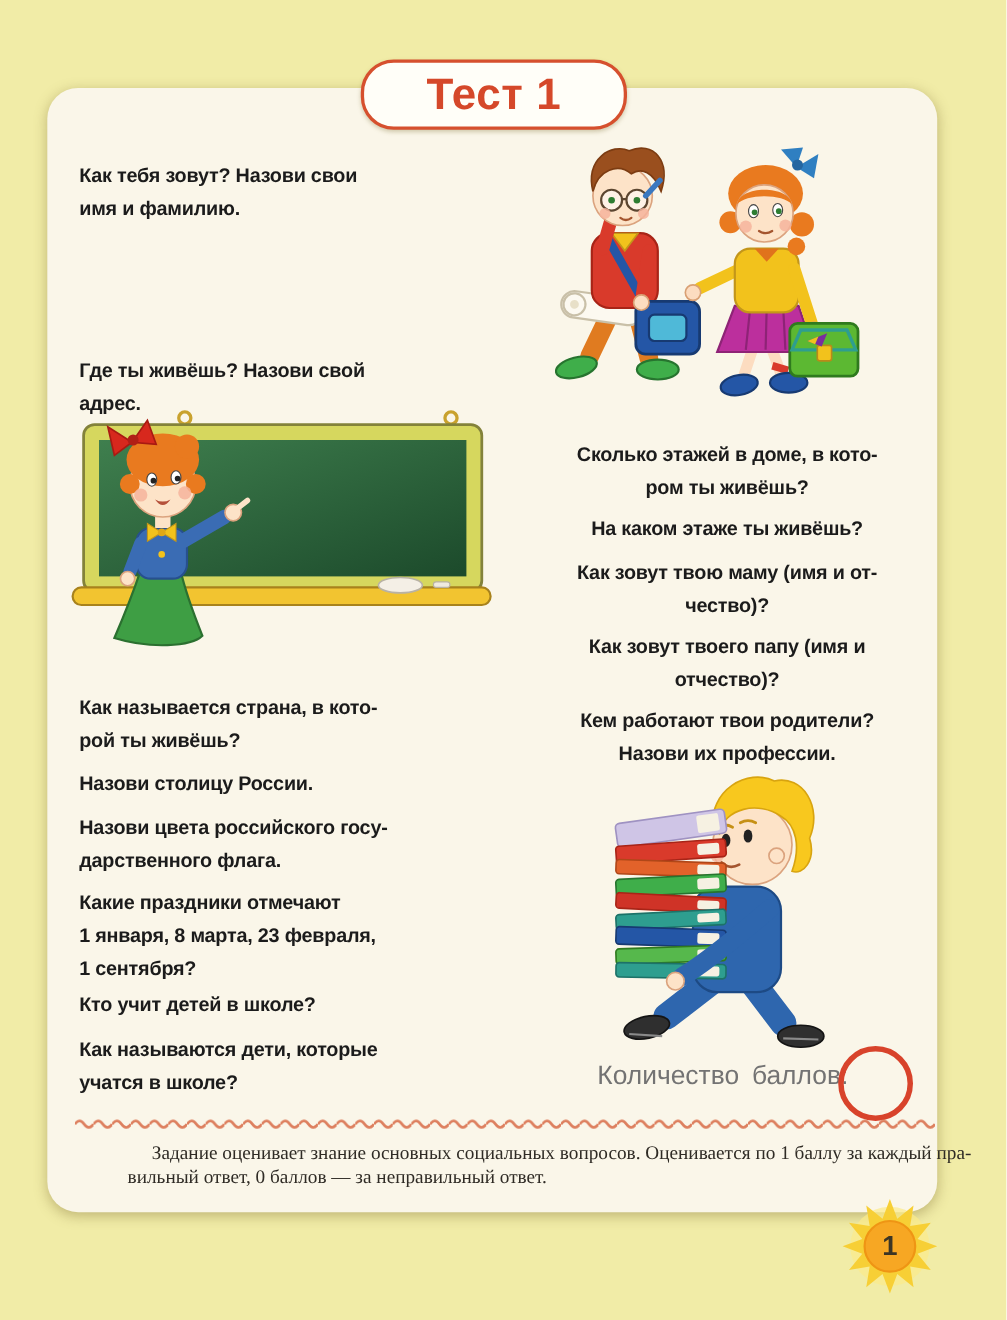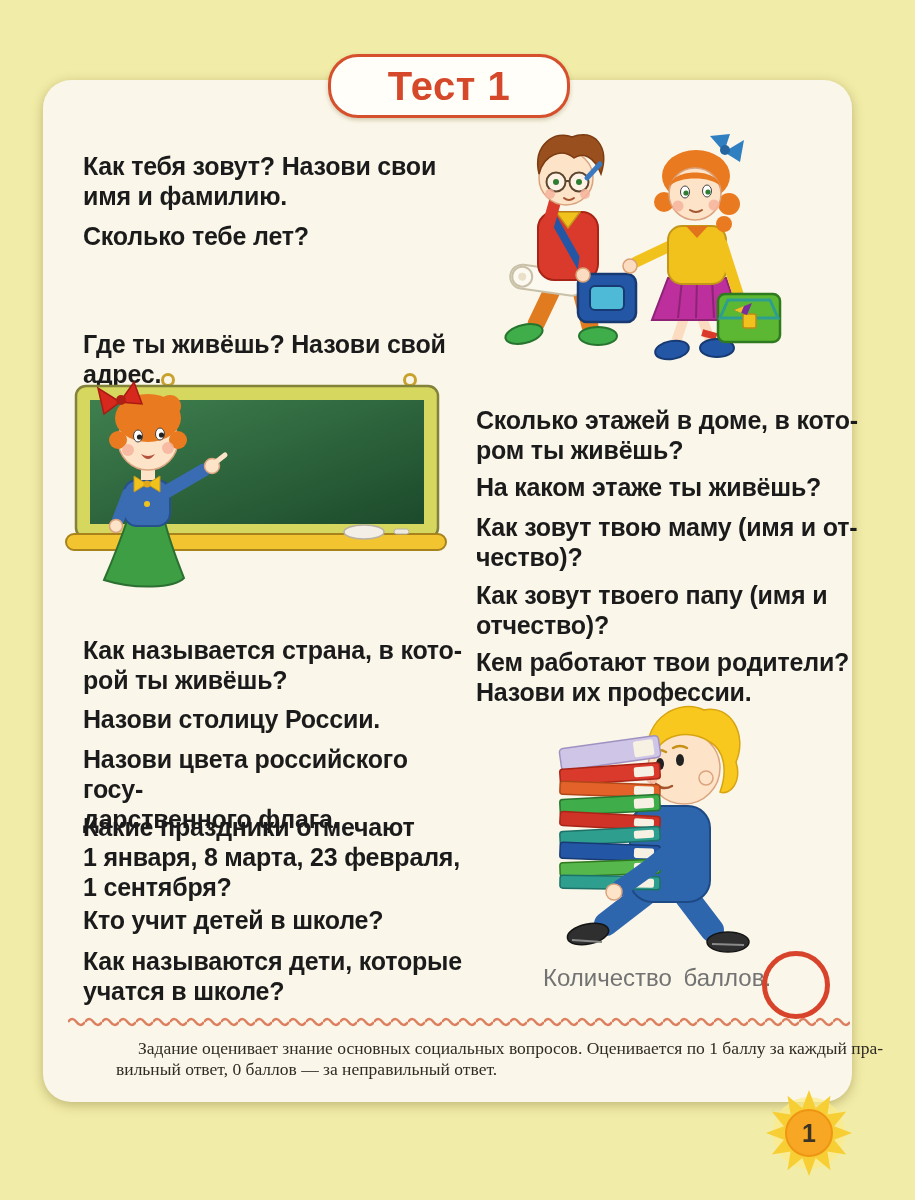--- a/index.html
+++ b/index.html
@@ -17,26 +17,25 @@
     position:absolute;left:328px;top:54px;width:236px;height:58px;
     background:#fffef8;border:3.5px solid #d6502e;border-radius:30px;
     display:flex;align-items:center;justify-content:center;
     box-shadow:0 2px 4px rgba(130,115,55,.35);
   }
   .title-box span{
     font-size:40px;font-weight:700;color:#d5482a;letter-spacing:.5px;
   }
   .q{
     position:absolute;white-space:pre-line;
-    font-weight:700;font-size:25px;line-height:30px;color:#1b1b1b;
+    font-weight:700;font-size:18px;line-height:30px;color:#1b1b1b;
     letter-spacing:-.2px;
-    margin-left:11px;
   }
   .left-q{left:72px;width:390px;}
-  .right-q{left:465px;width:392px;}
+  .right-q{left:465px;width:392px;text-align:center;}
   .illu{position:absolute;}
   .score-label{
     position:absolute;left:543px;top:964px;
     font-size:24px;font-weight:400;color:#737373;word-spacing:5px;
   }
   .score-circle{
     position:absolute;left:762px;top:951px;width:58px;height:58px;
     border:5px solid #d8432b;border-radius:50%;background:transparent;
   }
   .wave{position:absolute;left:68px;top:1015px;}
@@ -58,21 +57,20 @@
 <div class="stage">
 
   <div class="card"></div>
 
   <div class="title-box">
     <span>Тест 1</span>
   </div>
 
   <p class="q left-q" style="top:126px">Как тебя зовут? Назови свои
 имя и фамилию.</p>
-  <p class="q left-q" style="top:196px">Сколько тебе лет?</p>
   <p class="q left-q" style="top:304px">Где ты живёшь? Назови свой
 адрес.</p>
   <p class="q left-q" style="top:610px">Как называется страна, в кото-
 рой ты живёшь?</p>
   <p class="q left-q" style="top:679px">Назови столицу России.</p>
   <p class="q left-q" style="top:719px">Назови цвета российского госу-
 дарственного флага.</p>
   <p class="q left-q" style="top:787px">Какие праздники отмечают
 1 января, 8 марта, 23 февраля,
 1 сентября?</p>

